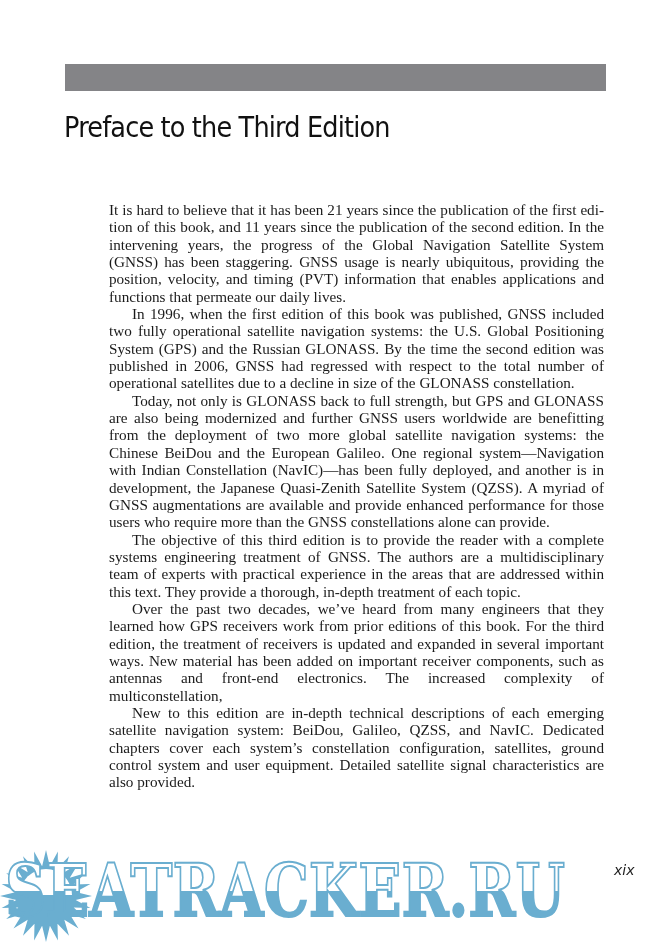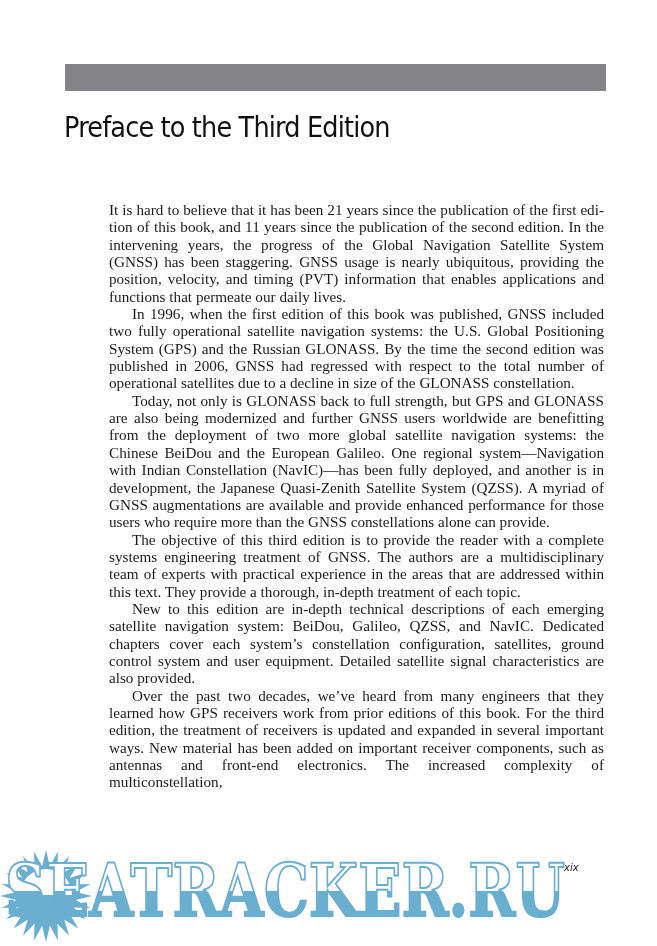--- a/index.html
+++ b/index.html
@@ -51,25 +51,25 @@
       text-align: justify;
       text-indent: 23px;
       hyphens: manual;
     }
     .body-text p.first {
       text-indent: 0;
       margin-top: 13px;
     }
     .page-number {
       position: absolute;
-      left: 564px;
+      left: 614px;
       top: 862px;
       font-family: "DejaVu Sans", sans-serif;
       font-style: italic;
-      font-size: 10px;
+      font-size: 14px;
       color: #222222;
       z-index: 3;
     }
     .watermark {
       position: absolute;
       left: 0;
       top: 850px;
       width: 657px;
       height: 96px;
     }
@@ -91,22 +91,22 @@
 
 <div class="header-bar"></div>
 
 <h1 class="chapter-title">Preface to the Third Edition</h1>
 
 <div class="body-text">
   <p class="first">It is hard to believe that it has been 21 years since the publication of the first edi­tion of this book, and 11 years since the publication of the second edition. In the intervening years, the progress of the Global Navigation Satellite System (GNSS) has been staggering. GNSS usage is nearly ubiquitous, providing the position, ve­locity, and timing (PVT) information that enables applications and functions that permeate our daily lives.</p>
   <p>In 1996, when the first edition of this book was published, GNSS included two fully operational satellite navigation systems: the U.S. Global Positioning System (GPS) and the Russian GLONASS. By the time the second edition was published in 2006, GNSS had regressed with respect to the total number of operational satellites due to a decline in size of the GLONASS constellation.</p>
   <p>Today, not only is GLONASS back to full strength, but GPS and GLONASS are also being modernized and further GNSS users worldwide are benefitting from the deployment of two more global satellite navigation systems: the Chinese BeiDou and the European Galileo. One regional system—Navigation with Indian Con­stellation (NavIC)—has been fully deployed, and another is in development, the Japanese Quasi-Zenith Satellite System (QZSS). A myriad of GNSS augmentations are available and provide enhanced performance for those users who require more than the GNSS constellations alone can provide.</p>
   <p>The objective of this third edition is to provide the reader with a complete sys­tems engineering treatment of GNSS. The authors are a multidisciplinary team of experts with practical experience in the areas that are addressed within this text. They provide a thorough, in-depth treatment of each topic.</p>
+  <p>Over the past two decades, we’ve heard from many engineers that they learned how GPS receivers work from prior editions of this book. For the third edition, the treatment of receivers is updated and expanded in several important ways. New material has been added on important receiver components, such as anten­nas and front-end electronics. The increased complexity of multiconstellation,</p>
   <p>New to this edition are in-depth technical descriptions of each emerging satel­lite navigation system: BeiDou, Galileo, QZSS, and NavIC. Dedicated chapters cover each system’s constellation configuration, satellites, ground control system and user equipment. Detailed satellite signal characteristics are also provided.</p>
-  <p>Over the past two decades, we’ve heard from many engineers that they learned how GPS receivers work from prior editions of this book. For the third edition, the treatment of receivers is updated and expanded in several important ways. New material has been added on important receiver components, such as anten­nas and front-end electronics. The increased complexity of multiconstellation,</p>
 </div>
 
 <div class="page-number">xix</div>
 
 <div class="watermark">
   <svg width="100" height="96" viewBox="0 0 100 96">
     <defs>
       <clipPath id="sunTop">
           <rect x="0" y="0" width="100" height="45"></rect>
         </clipPath>

